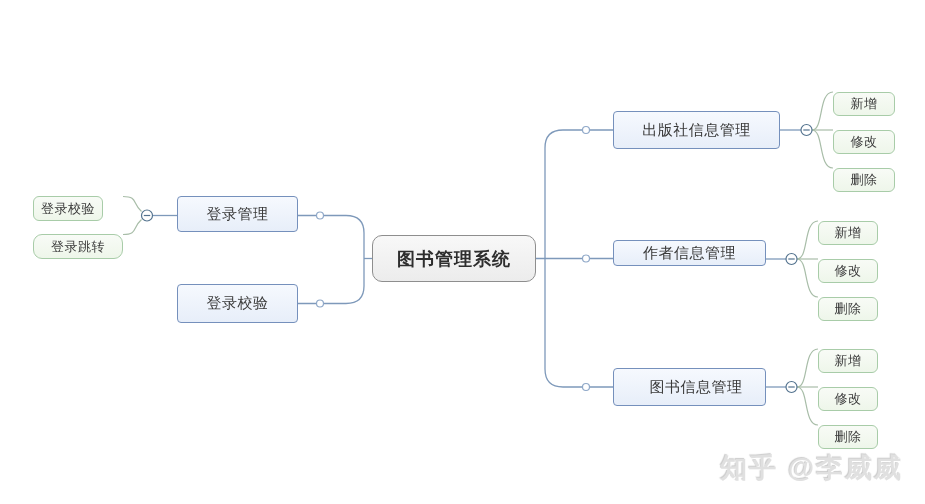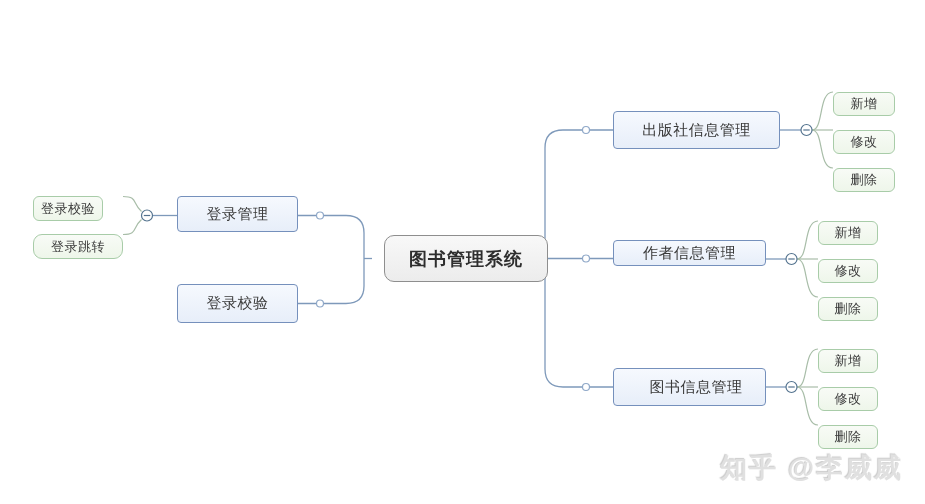--- a/index.html
+++ b/index.html
@@ -30,21 +30,20 @@
     border:1px solid #a8cca8;
     border-radius:6px;
     font-size:13px;color:#3a3a3a;margin-top:12px;
   }
   .node-root{
     background:linear-gradient(#f8f8f8,#ececec);
     border:1.5px solid #8e8e8e;
     border-radius:10px;
     font-size:18px;font-weight:600;color:#2e2e2e;
     letter-spacing:1px;
-    margin-left:12px;
   }
   .watermark-brand{
     position:absolute;right:22px;top:450px;
     font-size:27px;font-weight:700;
     color:#e0e0e0;
     text-shadow:1px 1px 0 #ffffff,-1px -1px 1px #cccccc;
     letter-spacing:2px;
   }
   .watermark-url{
     position:absolute;right:12px;top:481px;

